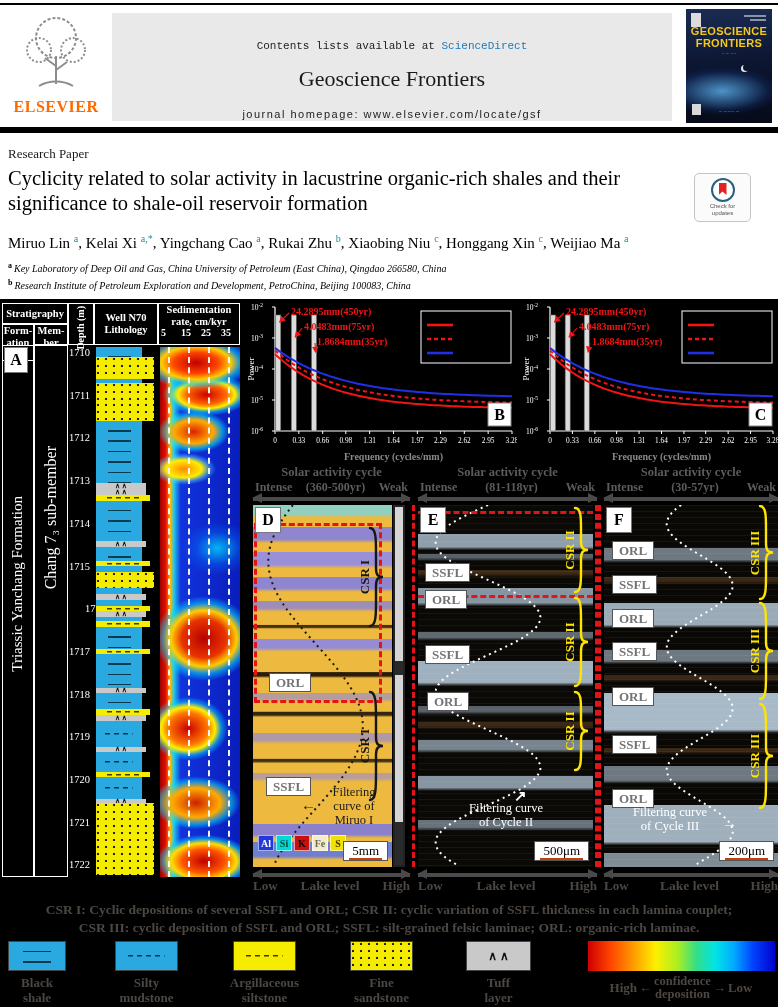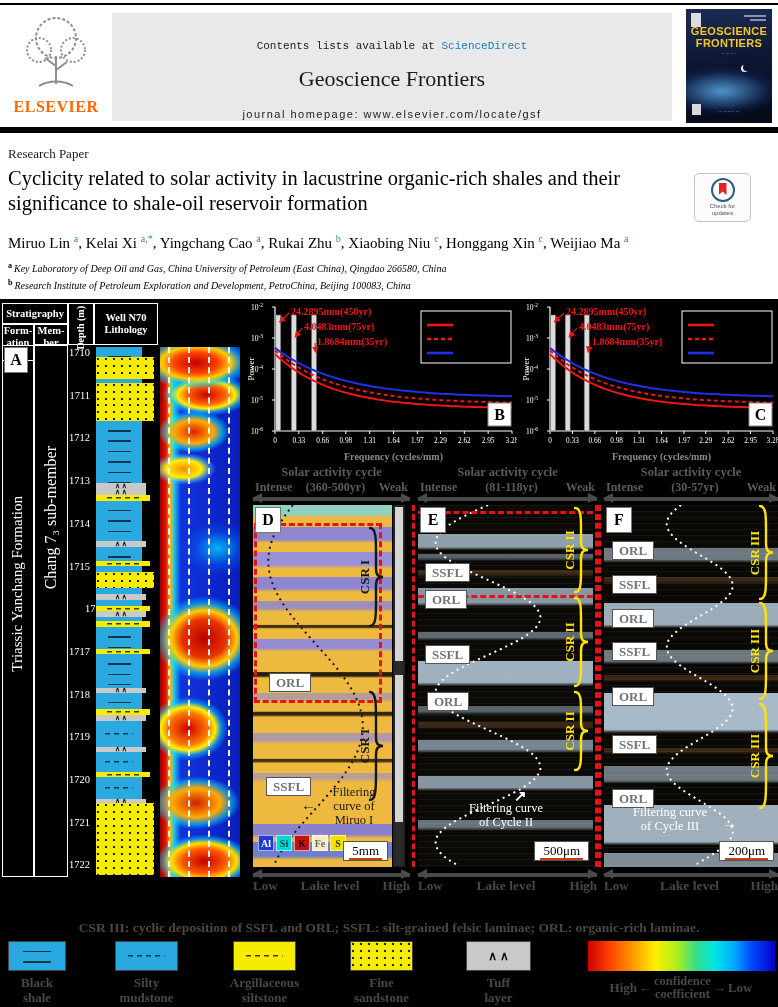--- a/index.html
+++ b/index.html
@@ -224,20 +224,30 @@
     <div class="cell" style="left:2px;top:4px;width:66px;height:21px;padding-top:4px;">Stratigraphy</div>
     <div class="cell" style="left:2px;top:25px;width:32px;height:37px;"><span>Form-ation</span></div>
     <div class="cell" style="left:34px;top:25px;width:34px;height:21px;"><span>Mem-ber</span></div>
     <div class="cell" style="left:68px;top:4px;width:26px;height:42px;">
       <span class="vtext" style="margin-top:2px;font-size:10px;">Depth (m)</span>
     </div>
     <div class="cell" style="left:94px;top:4px;width:64px;height:42px;padding-top:8px;">
       <div>Well N70</div>
       <div>Lithology</div>
     </div>
+    <div class="cell" style="left:158px;top:4px;width:82px;height:42px;">
+      <div>Sedimentation</div>
+      <div>rate, cm/kyr</div>
+      <div id="sedticks" style="position:relative;height:12px;font-weight:bold;font-size:10px;">
+          <span style="position: absolute; left: 2px; top: 0px;">5</span>
+          <span style="position: absolute; left: 22px; top: 0px;">15</span>
+          <span style="position: absolute; left: 42px; top: 0px;">25</span>
+          <span style="position: absolute; left: 62px; top: 0px;">35</span>
+        </div>
+    </div>
 
     <div class="cell" style="left:2px;top:46px;width:32px;height:532px;">
       <span class="vtext" style="margin-top:150px;font-size:15px;font-weight:normal;">Triassic Yanchang Formation</span>
     </div>
     <div class="cell" style="left:34px;top:46px;width:34px;height:532px;">
       <span class="vtext" style="margin-top:100px;font-size:16px;font-weight:normal;">Chang 7₃ sub-member</span>
     </div>
 
     <div class="panletter" style="left:4px;top:48px;width:22px;height:24px;line-height:24px;">A</div>
 
@@ -565,20 +575,21 @@
             <span class="mid">Lake level</span>
             <span>High</span>
           </div>
         </div>
       </div>
 
     <div class="abs corestrip"></div>
     <div class="redvline" style="left:412px;"></div>
     <div class="abs redstrip"></div>
 
+    <div class="caption" style="top:602px;">CSR I: Cyclic depositions of several SSFL and ORL; CSR II: cyclic variation of SSFL thickness in each lamina couplet;</div>
     <div class="caption" style="top:620px;">CSR III:  cyclic deposition of SSFL and ORL; SSFL: silt-grained felsic laminae; ORL: organic-rich laminae.</div>
 
     <div id="legend">
         <div class="legswatch lay-bs" style="left: 8px; top: 642px; width: 58px;"></div>
         <div class="leglabel" style="left: -18px; top: 676px;">
           <div>Black</div>
           <div>shale</div>
         </div>
         <div class="legswatch lay-sm" style="left: 115px; top: 642px; width: 63px;"></div>
         <div class="leglabel" style="left: 91.5px; top: 676px;">
@@ -600,19 +611,19 @@
           <div>Tuff</div>
           <div>layer</div>
         </div>
       </div>
     <div class="abs colorbar"></div>
     <div class="abs confrow">
       <span>High</span>
       <span>←</span>
       <span class="confmid">
         <span>confidence</span><br>
-        <span>coefficient</span>
+        <span>deposition</span>
       </span>
       <span>→</span>
       <span>Low</span>
     </div>
   </div>
 </div>
 
 </body></html>

